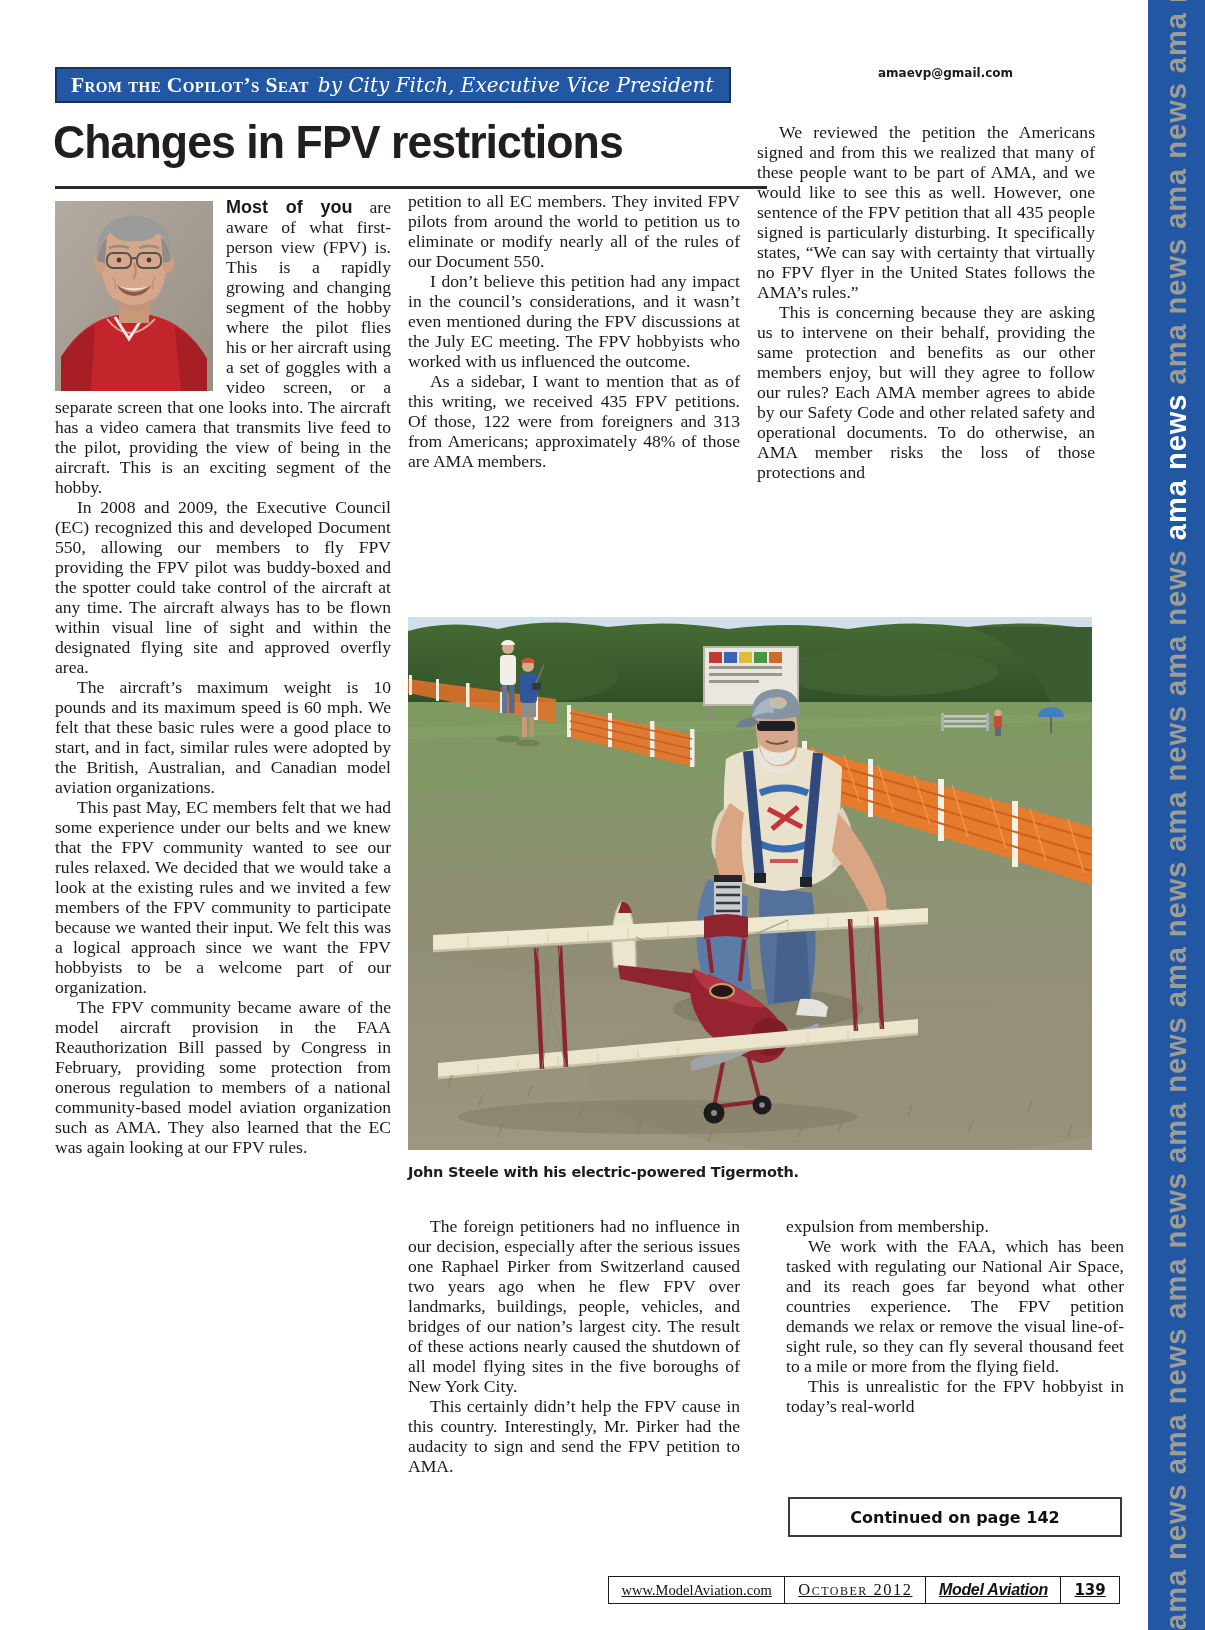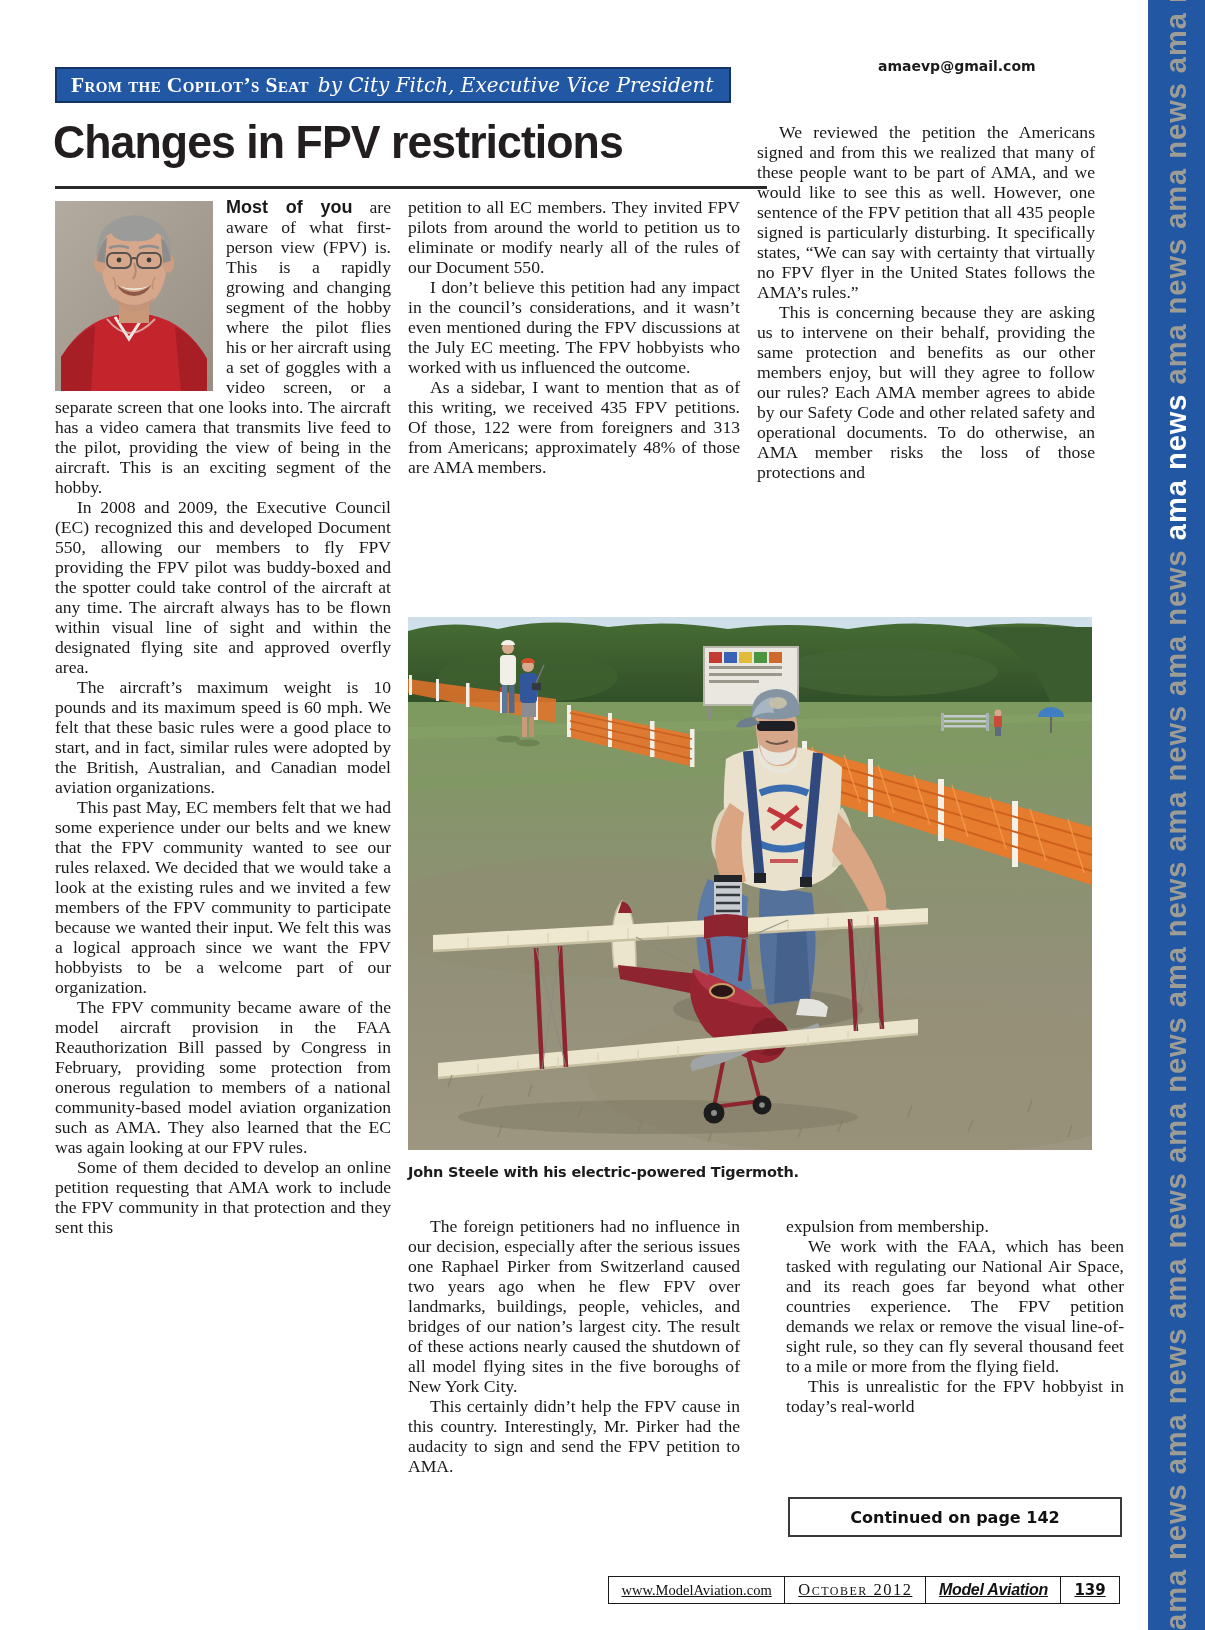--- a/index.html
+++ b/index.html
@@ -11,35 +11,35 @@
 
   
   #banner{
     left:55px;top:67px;width:676px;height:36px;background:#2257a4;
     border:2px solid #143468;box-sizing:border-box;color:#fff;
     display:flex;align-items:center;padding-left:14px;white-space:nowrap;
   }
   .kicker{font-variant:small-caps;font-size:21.5px;letter-spacing:.4px;font-weight:600;}
   .byline{font-style:italic;font-size:20px;margin-left:9px;font-family:"DejaVu Serif",serif;}
 
-  #email{left:878px;top:58px;font-family:"DejaVu Sans",sans-serif;font-size:14px;font-weight:700;color:#1b1b1b;}
+  #email{left:878px;top:66px;font-family:"DejaVu Sans",sans-serif;font-size:12px;font-weight:700;color:#1b1b1b;}
 
   #title{
     left:53px;top:114px;font-family:"Liberation Sans",sans-serif;font-weight:700;
     font-size:47px;letter-spacing:-1px;color:#221e1f;transform:scaleX(.95);
     transform-origin:0 0;white-space:nowrap;
   }
   #title-rule{left:55px;top:186px;width:712px;height:2.5px;background:#2a2a2a;}
 
   
   .col{font-size:17.6px;line-height:20px;color:#191919;text-align:justify;}
   .col p{margin:0;text-indent:22px;}
   .col p.fl{text-indent:0;}
   #col1{left:55px;top:197px;width:336px;}
-  #col2u{left:408px;top:197px;width:332px;}
+  #col2u{left:408px;top:191px;width:332px;}
   #col3u{left:757px;top:122px;width:338px;}
   #col2l{left:408px;top:1216px;width:332px;}
   #col3l{left:786px;top:1216px;width:338px;font-family:Liberation Serif, serif;}
   .leadin{font-family:"Liberation Sans",sans-serif;font-weight:700;font-size:18px;}
 
   #headshot{float:left;width:158px;height:190px;margin:4px 13px 4px 0;}
 
   #photo{left:408px;top:617px;width:684px;height:533px;}
   #caption{
     left:408px;top:1164px;width:684px;font-family:"DejaVu Sans",sans-serif;
@@ -127,21 +127,20 @@
       <path d="M62,84 Q79,98 96,84 Q92,94 79,95 Q66,94 62,84 Z" fill="#8e5a48"></path>
       <path d="M64,85 Q79,93 94,85 Q79,90 64,85 Z" fill="#f2efe9"></path>
       <path d="M58,76 Q62,84 60,88 M100,76 Q96,84 98,88" stroke="#c09073" stroke-width="1.5" fill="none"></path>
     </svg>
   </span>
   <p class="fl"><span class="leadin">Most of you</span><span> are aware of what first-person view (FPV) is. This is a rapidly growing and changing segment of the hobby where the pilot flies his or her aircraft using a set of goggles with a video screen, or a separate screen that one looks into. The aircraft has a video camera that transmits live feed to the pilot, providing the view of being in the aircraft. This is an exciting segment of the hobby.</span></p>
   <p>In 2008 and 2009, the Executive Council (EC) recognized this and developed Document 550, allowing our members to fly FPV providing the FPV pilot was buddy-boxed and the spotter could take control of the aircraft at any time. The aircraft always has to be flown within visual line of sight and within the designated flying site and approved overfly area.</p>
   <p>The aircraft’s maximum weight is 10 pounds and its maximum speed is 60 mph. We felt that these basic rules were a good place to start, and in fact, similar rules were adopted by the British, Australian, and Canadian model aviation organizations.</p>
   <p>This past May, EC members felt that we had some experience under our belts and we knew that the FPV community wanted to see our rules relaxed. We decided that we would take a look at the existing rules and we invited a few members of the FPV community to participate because we wanted their input. We felt this was a logical approach since we want the FPV hobbyists to be a welcome part of our organization.</p>
   <p>The FPV community became aware of the model aircraft provision in the FAA Reauthorization Bill passed by Congress in February, providing some protection from onerous regulation to members of a national community-based model aviation organization such as AMA. They also learned that the EC was again looking at our FPV rules.</p>
-  <p>Some of them decided to develop an online petition requesting that AMA work to include the FPV community in that protection and they sent this</p>
 </div>
 
 <div class="abs col" id="col2u">
   <p class="fl">petition to all EC members. They invited FPV pilots from around the world to petition us to eliminate or modify nearly all of the rules of our Document 550.</p>
   <p>I don’t believe this petition had any impact in the council’s considerations, and it wasn’t even mentioned during the FPV discussions at the July EC meeting. The FPV hobbyists who worked with us influenced the outcome.</p>
   <p>As a sidebar, I want to mention that as of this writing, we received 435 FPV petitions. Of those, 122 were from foreigners and 313 from Americans; approximately 48% of those are AMA members.</p>
 </div>
 
 <div class="abs col" id="col3u">
   <p>We reviewed the petition the Americans signed and from this we realized that many of these people want to be part of AMA, and we would like to see this as well. However, one sentence of the FPV petition that all 435 people signed is particularly disturbing. It specifically states, “We can say with certainty that virtually no FPV flyer in the United States follows the AMA’s rules.”</p>

